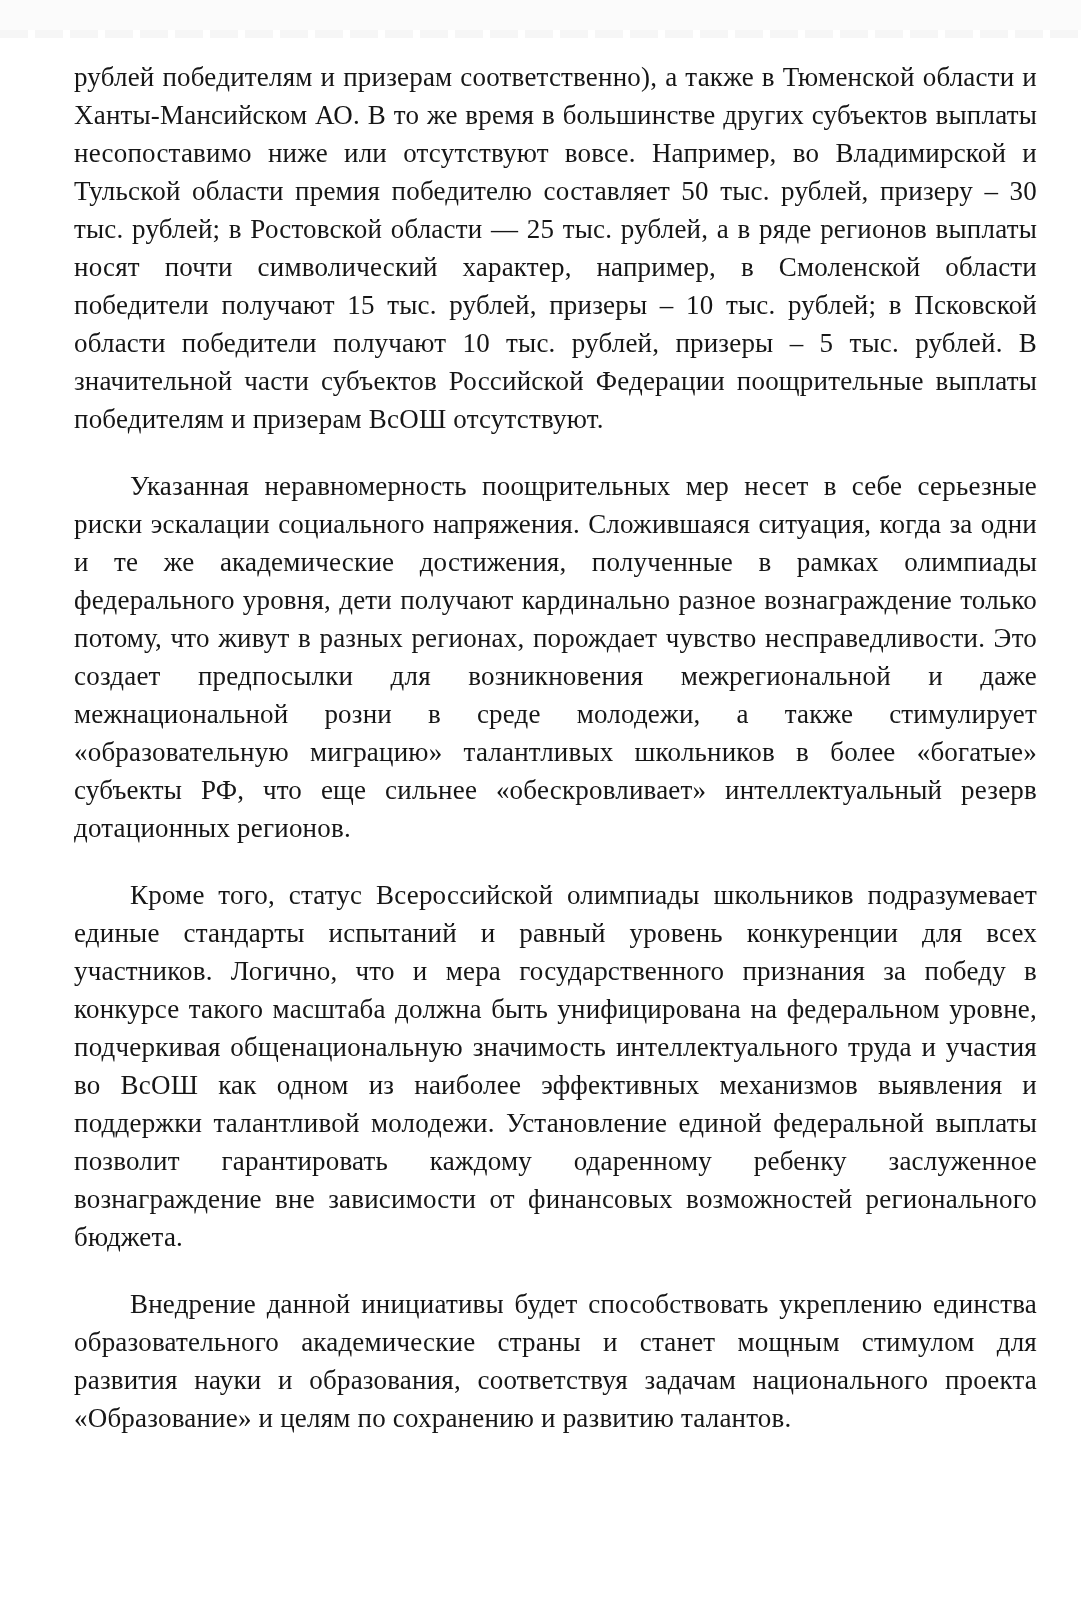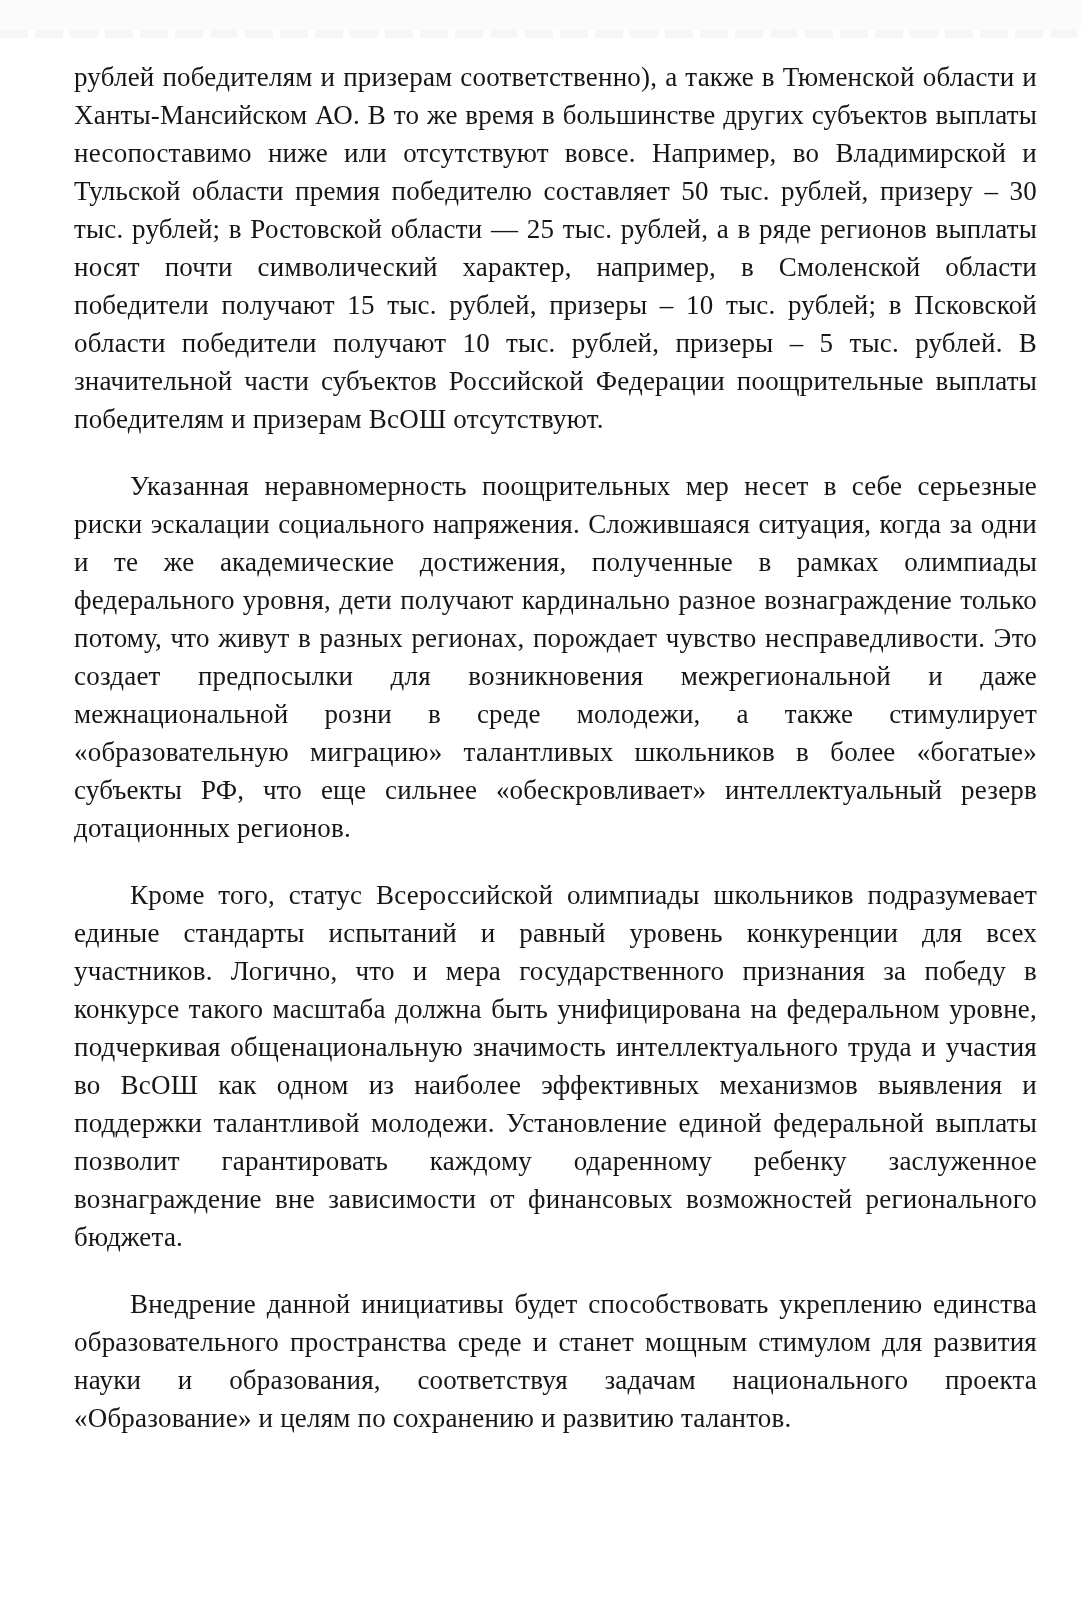--- a/index.html
+++ b/index.html
@@ -58,15 +58,15 @@
 </style>
 </head>
 <body>
 
 <div class="page">
   <div class="scan-band"></div>
   <div class="content">
     <p>рублей победителям и призерам соответственно), а также в Тюменской области и Ханты-Мансийском АО. В то же время в большинстве других субъектов выплаты несопоставимо ниже или отсутствуют вовсе. Например, во Владимирской и Тульской области премия победителю составляет 50 тыс. рублей, призеру – 30 тыс. рублей; в Ростовской области — 25 тыс. рублей, а в ряде регионов выплаты носят почти символический характер, например, в Смоленской области победители получают 15 тыс. рублей, призеры – 10 тыс. рублей; в Псковской области победители получают 10 тыс. рублей, призеры – 5 тыс. рублей. В значительной части субъектов Российской Федерации поощрительные выплаты победителям и призерам ВсОШ отсутствуют.</p>
     <p class="indent">Указанная неравномерность поощрительных мер несет в себе серьезные риски эскалации социального напряжения. Сложившаяся ситуация, когда за одни и те же академические достижения, полученные в рамках олимпиады федерального уровня, дети получают кардинально разное вознаграждение только потому, что живут в разных регионах, порождает чувство несправедливости. Это создает предпосылки для возникновения межрегиональной и даже межнациональной розни в среде молодежи, а также стимулирует «образовательную миграцию» талантливых школьников в более «богатые» субъекты РФ, что еще сильнее «обескровливает» интеллектуальный резерв дотационных регионов.</p>
     <p class="indent">Кроме того, статус Всероссийской олимпиады школьников подразумевает единые стандарты испытаний и равный уровень конкуренции для всех участников. Логично, что и мера государственного признания за победу в конкурсе такого масштаба должна быть унифицирована на федеральном уровне, подчеркивая общенациональную значимость интеллектуального труда и участия во ВсОШ как одном из наиболее эффективных механизмов выявления и поддержки талантливой молодежи. Установление единой федеральной выплаты позволит гарантировать каждому одаренному ребенку заслуженное вознаграждение вне зависимости от финансовых возможностей регионального бюджета.</p>
-    <p class="indent">Внедрение данной инициативы будет способствовать укреплению единства образовательного пространства среде и станет мощным стимулом для развития науки и образования, соответствуя задачам национального проекта «Образование» и целям по сохранению и развитию талантов.</p>
+    <p class="indent">Внедрение данной инициативы будет способствовать укреплению единства образовательного академические страны и станет мощным стимулом для развития науки и образования, соответствуя задачам национального проекта «Образование» и целям по сохранению и развитию талантов.</p>
   </div>
 </div>
 
 </body></html>

